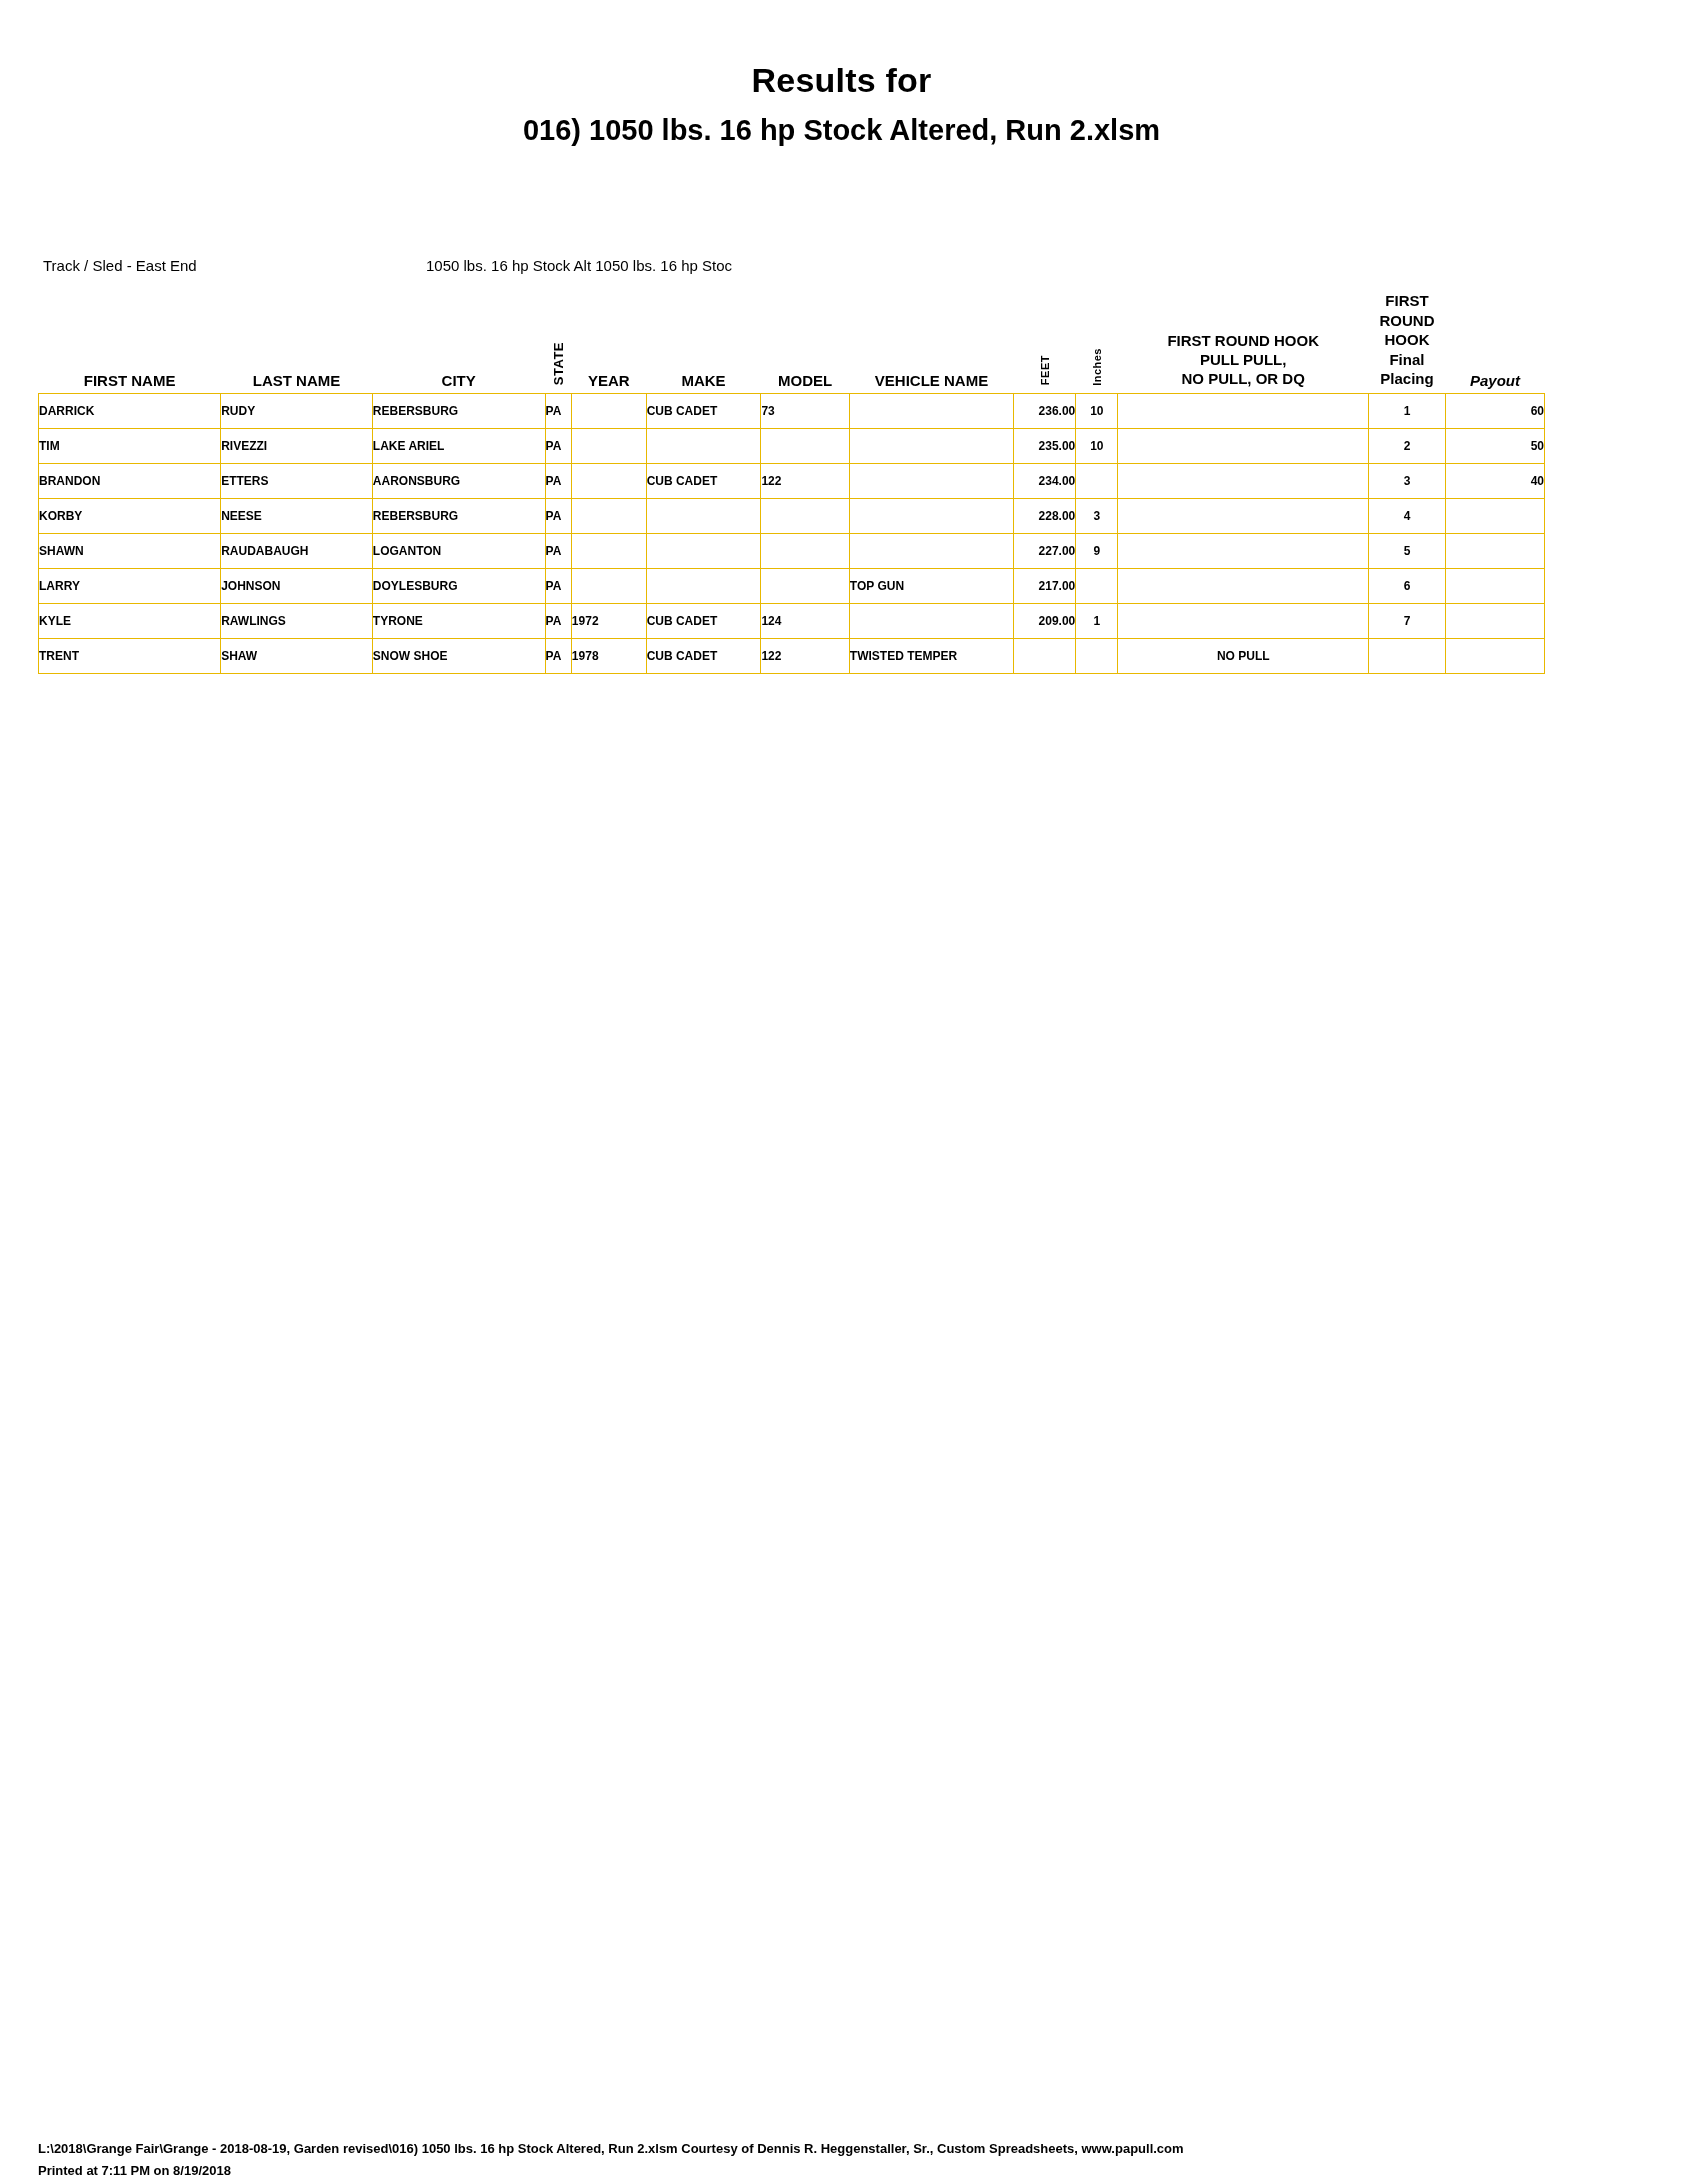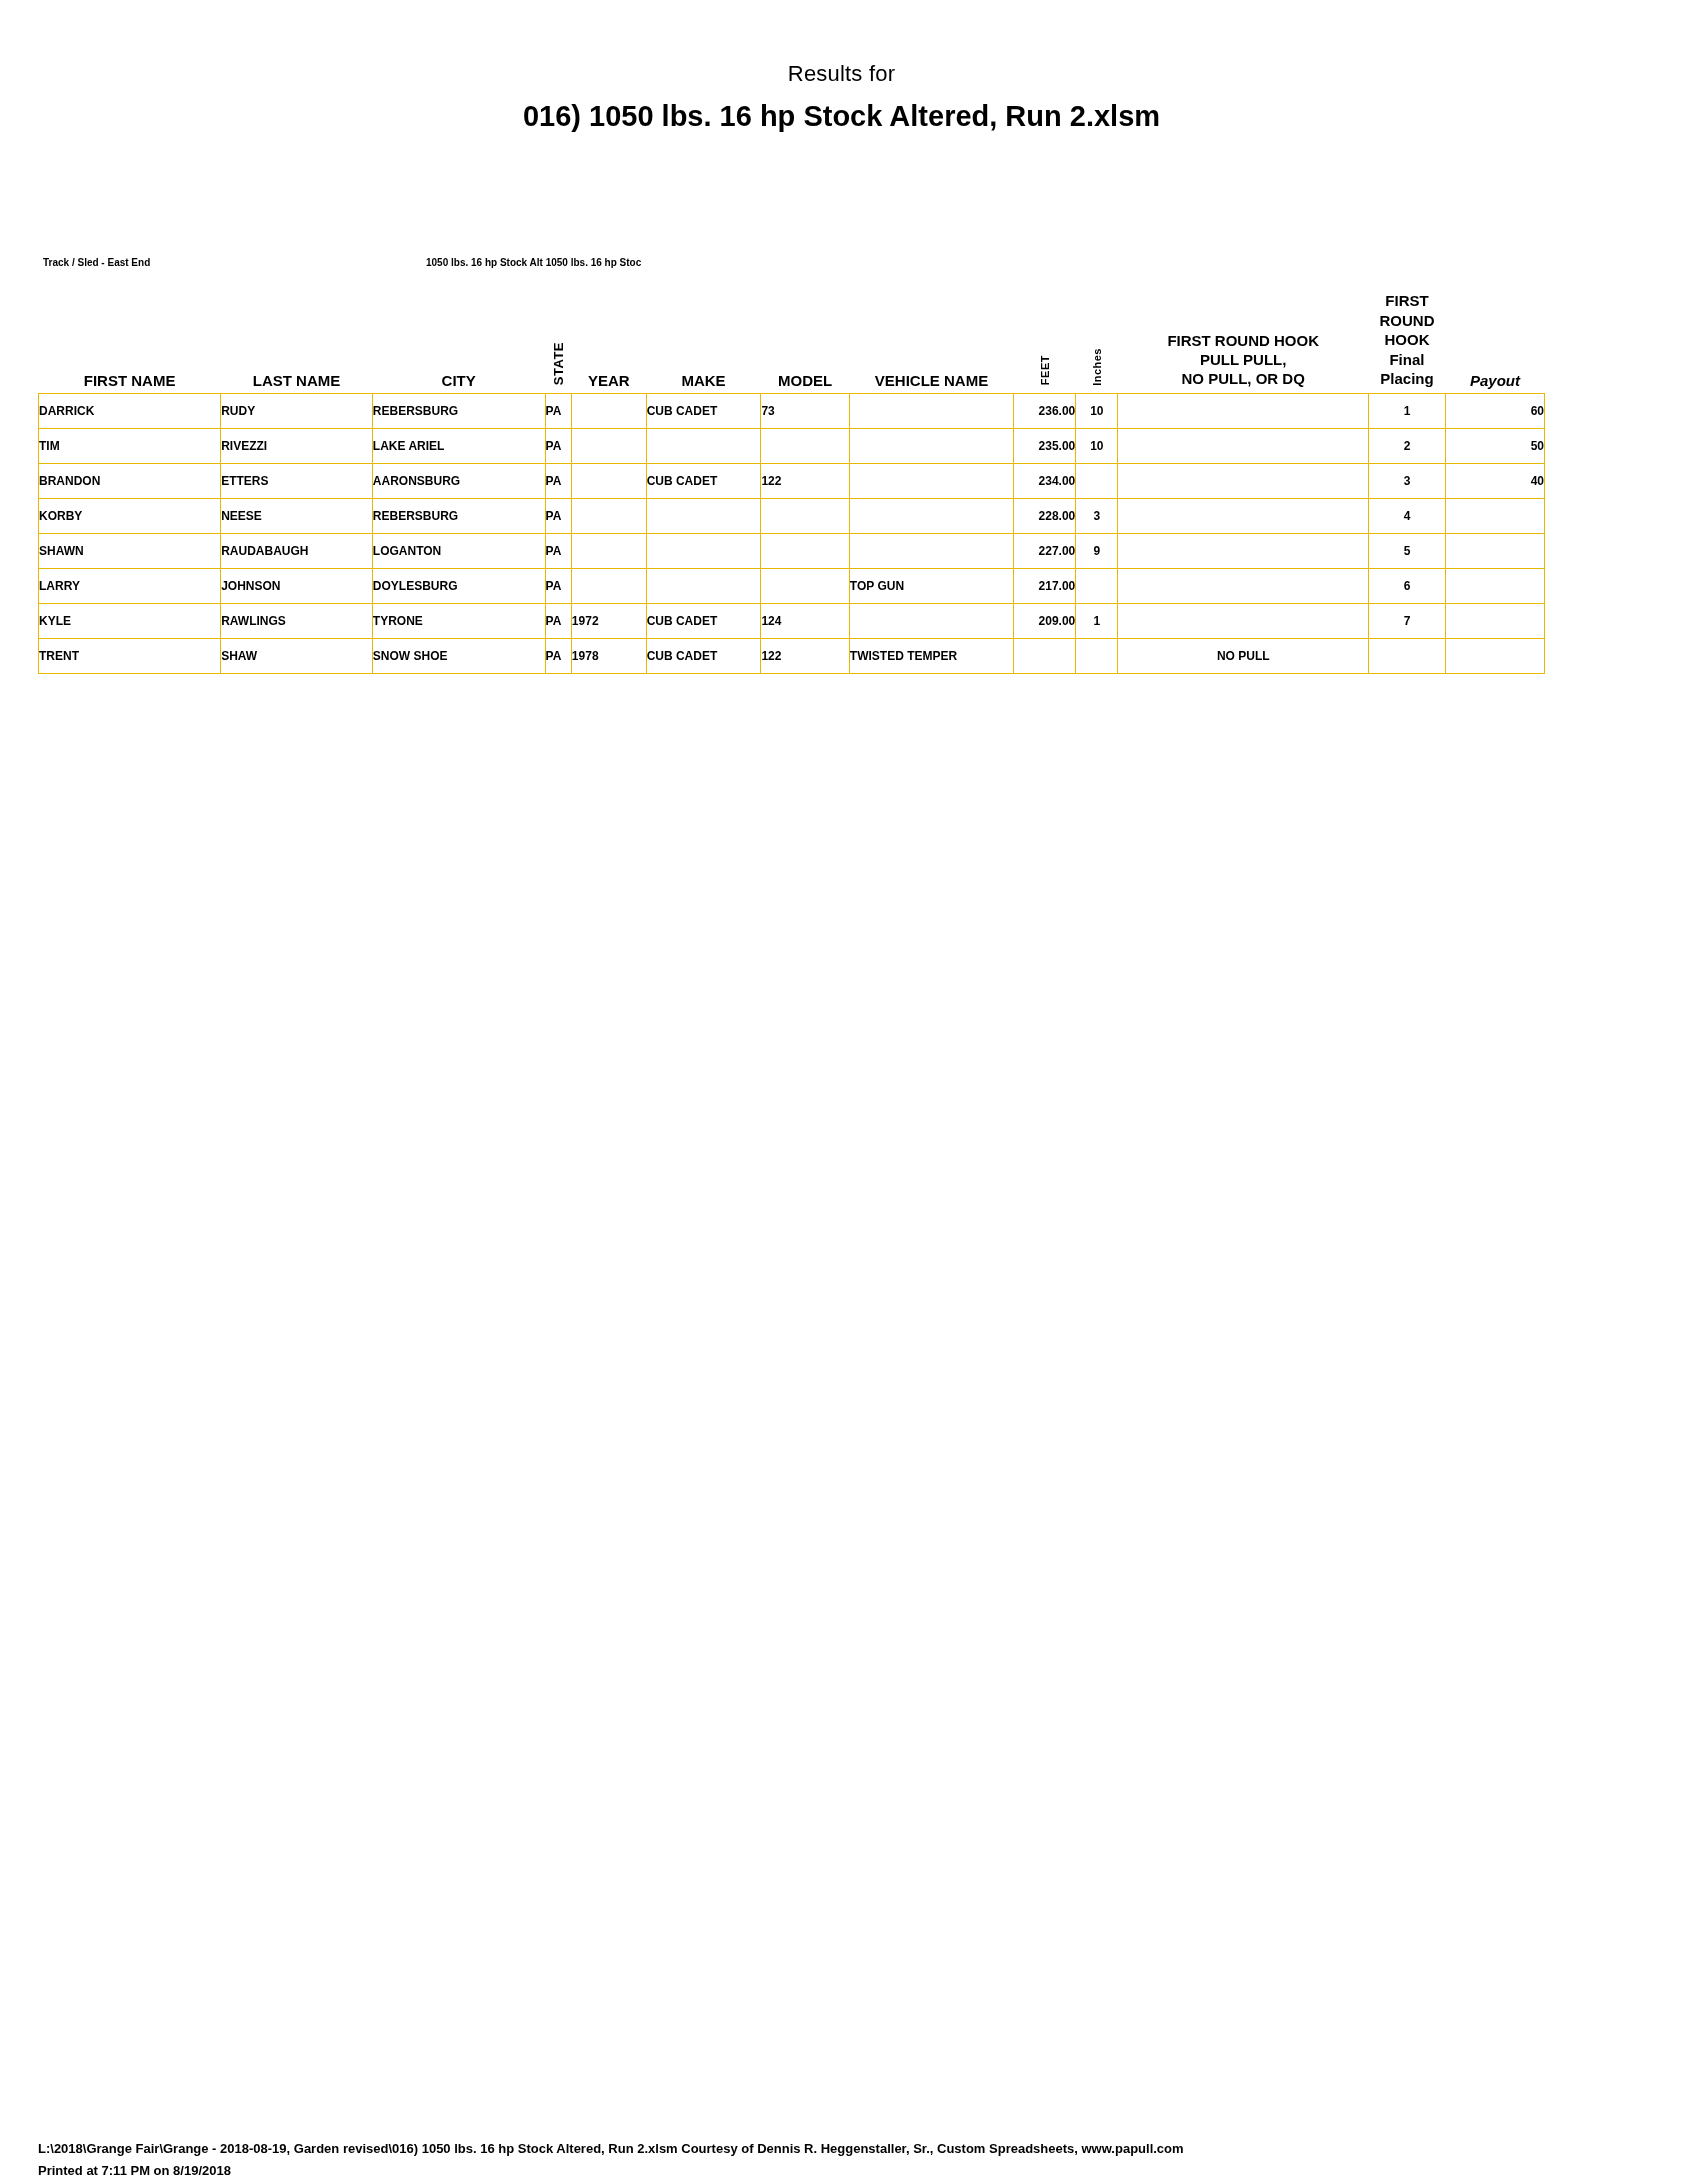--- a/index.html
+++ b/index.html
@@ -19,44 +19,44 @@
     width: 1683px;
     height: 2178px;
     box-sizing: border-box;
     padding: 0;
   }
   .title-block {
     text-align: center;
     margin-top: 61px;
   }
   .title-line1 {
-    font-size: 22px;
-    font-weight: normal;
+    font-size: 34px;
+    font-weight: bold;
     letter-spacing: 0.2px;
     line-height: 1.15;
   }
   .title-line2 {
     font-size: 29px;
     font-weight: bold;
     margin-top: 14px;
     line-height: 1.15;
   }
 
   .sheet {
     position: absolute;
     left: 38px;
     top: 196px;
     width: 1544px;
   }
 
   .subhead-row {
     position: relative;
     height: 26px;
-    font-size: 10px;
-    font-weight: bold;
+    font-size: 15px;
+    font-weight: normal;
   }
   .subhead-track {
     position: absolute;
     left: 5px;
     top: 0;
     white-space: nowrap;
   }
   .subhead-class {
     position: absolute;
     left: 388px;

